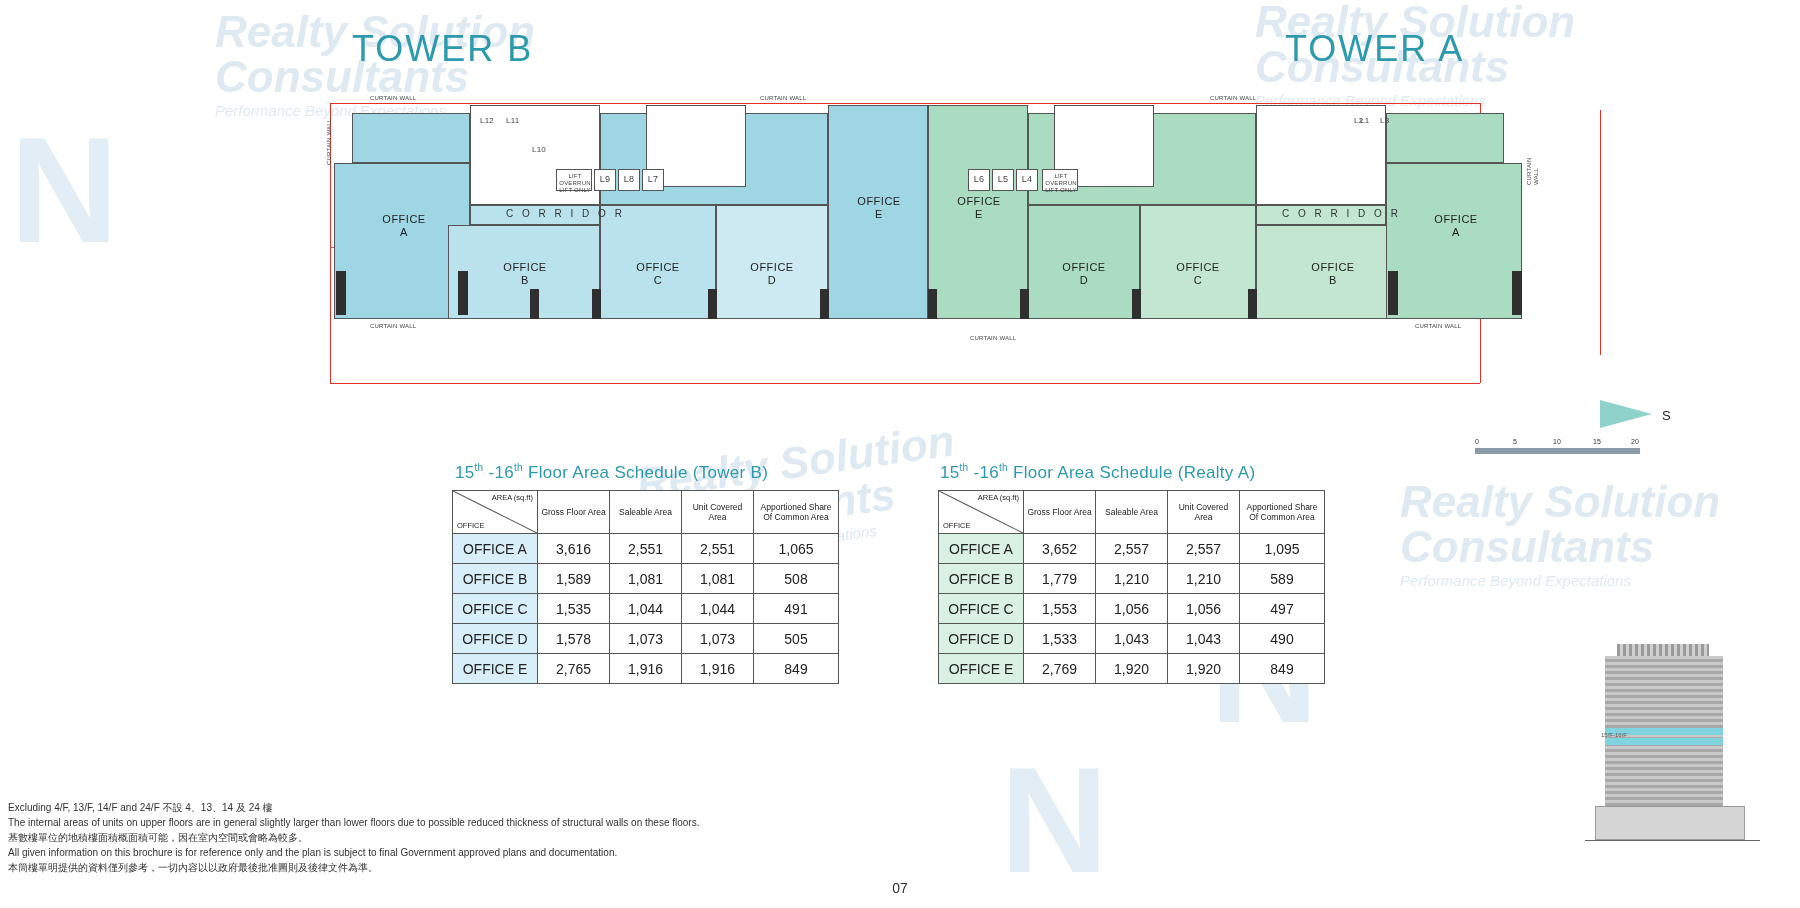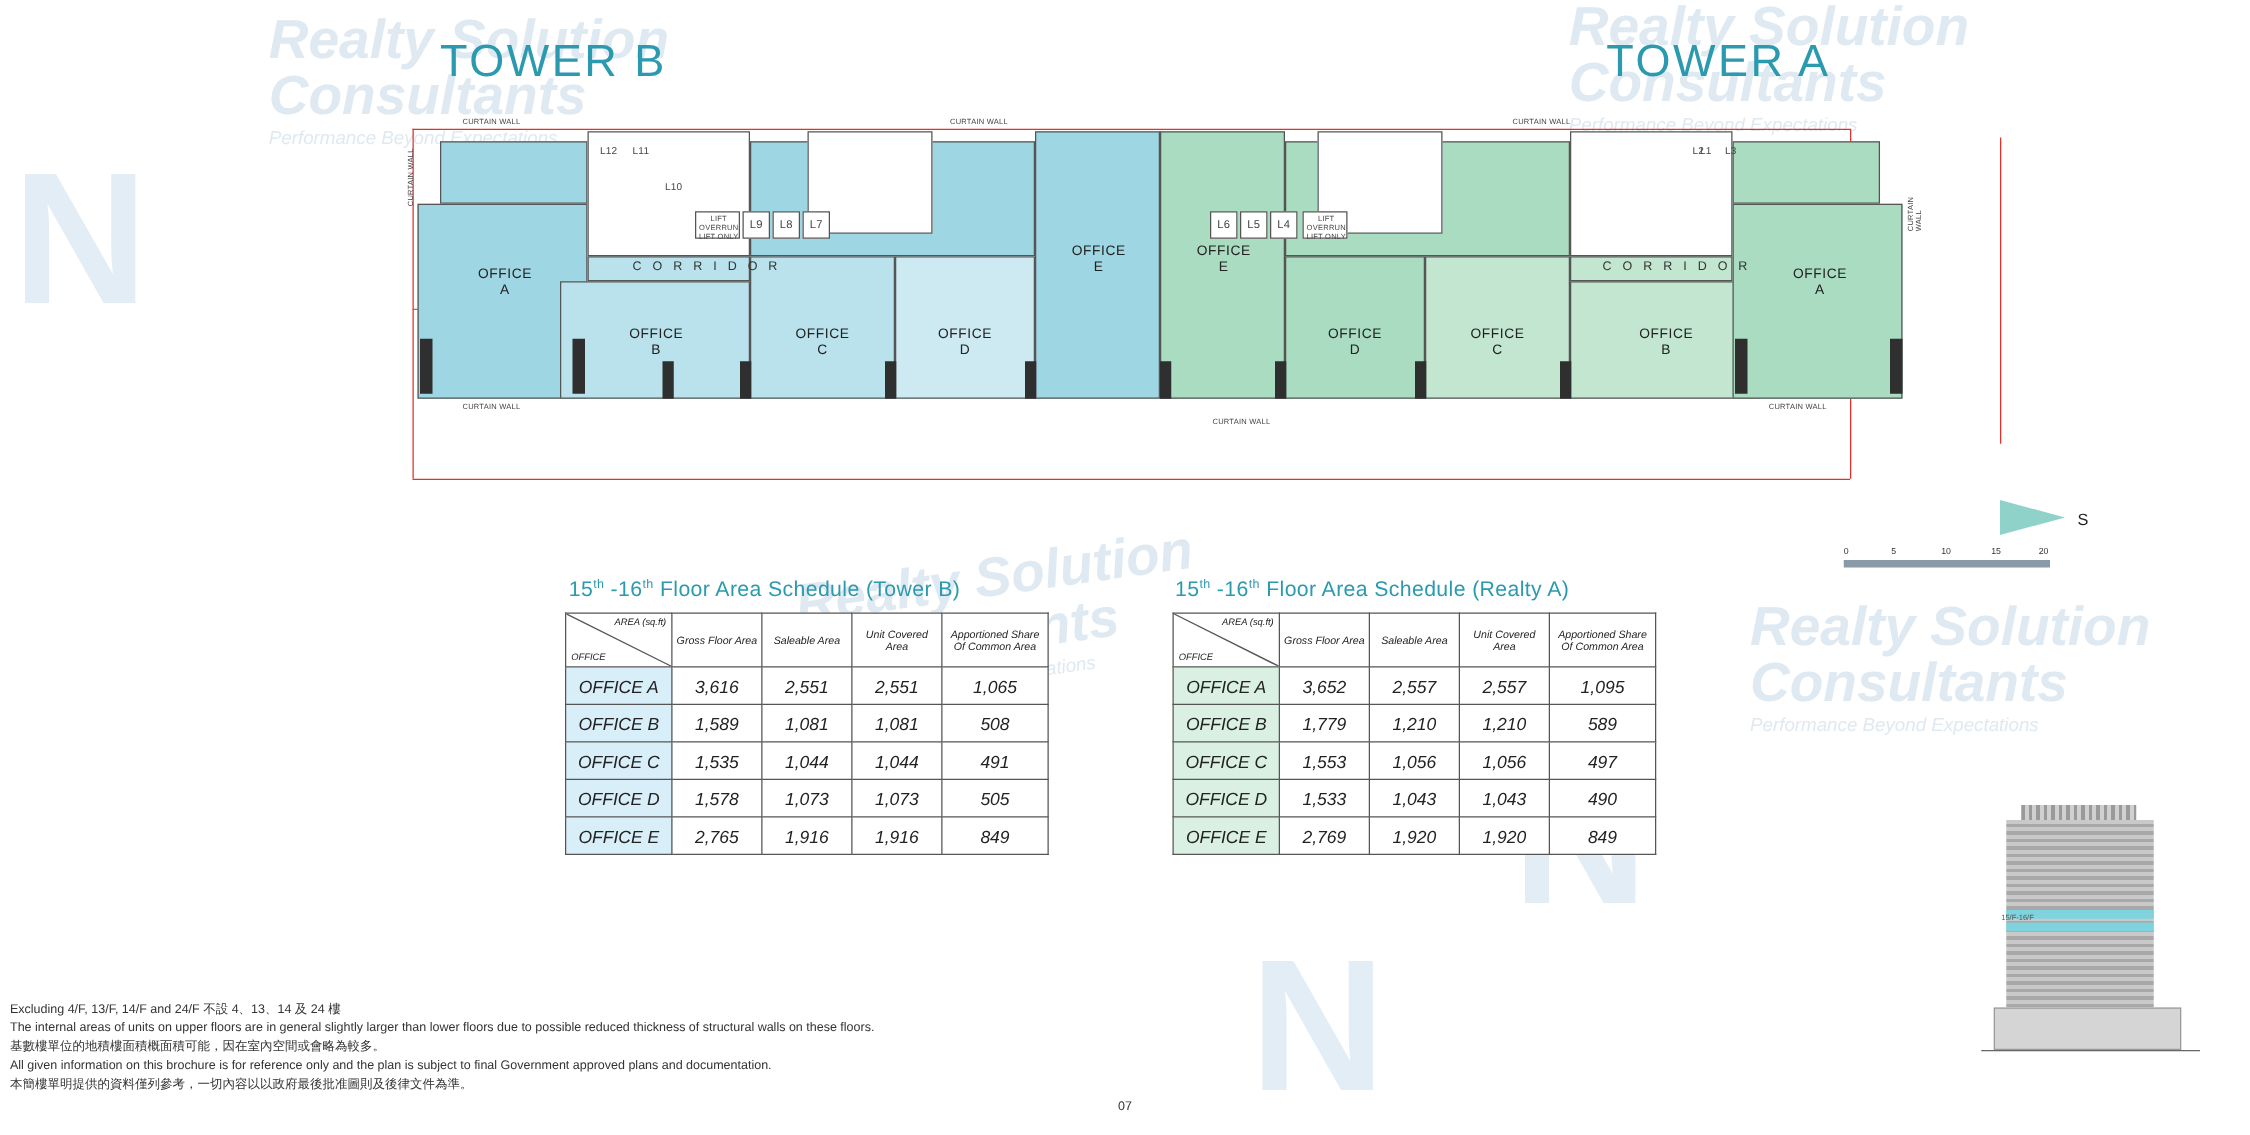--- a/index.html
+++ b/index.html
@@ -92,21 +92,20 @@
     border-collapse:collapse;
     font-size:12px;
     background:#fff;
   }
   table.sched td,table.sched th{
     border:1px solid #555;
     text-align:center;
     vertical-align:middle;
     padding:0;
     font-weight:normal;
-    font-style:italic;
   }
   table.sched thead th{
     height:38px;
     font-size:8.5px;
     line-height:10px;
     color:#222;
     padding:2px 3px;
   }
   table.sched tbody td{
     height:29px;
@@ -133,21 +132,21 @@
     left:8px;top:800px;
     font-size:10px;
     line-height:15px;
     color:#333;
   }
   .pageno{
     position:absolute;
     left:0;right:0;
     top:880px;
     text-align:center;
-    font-size:10px;
+    font-size:14px;
     color:#333;
   }
 
   
   .compass{position:absolute;left:1600px;top:400px;}
   .compass .tri{
     width:0;height:0;
     border-top:14px solid transparent;
     border-bottom:14px solid transparent;
     border-left:52px solid #8fd2c9;

